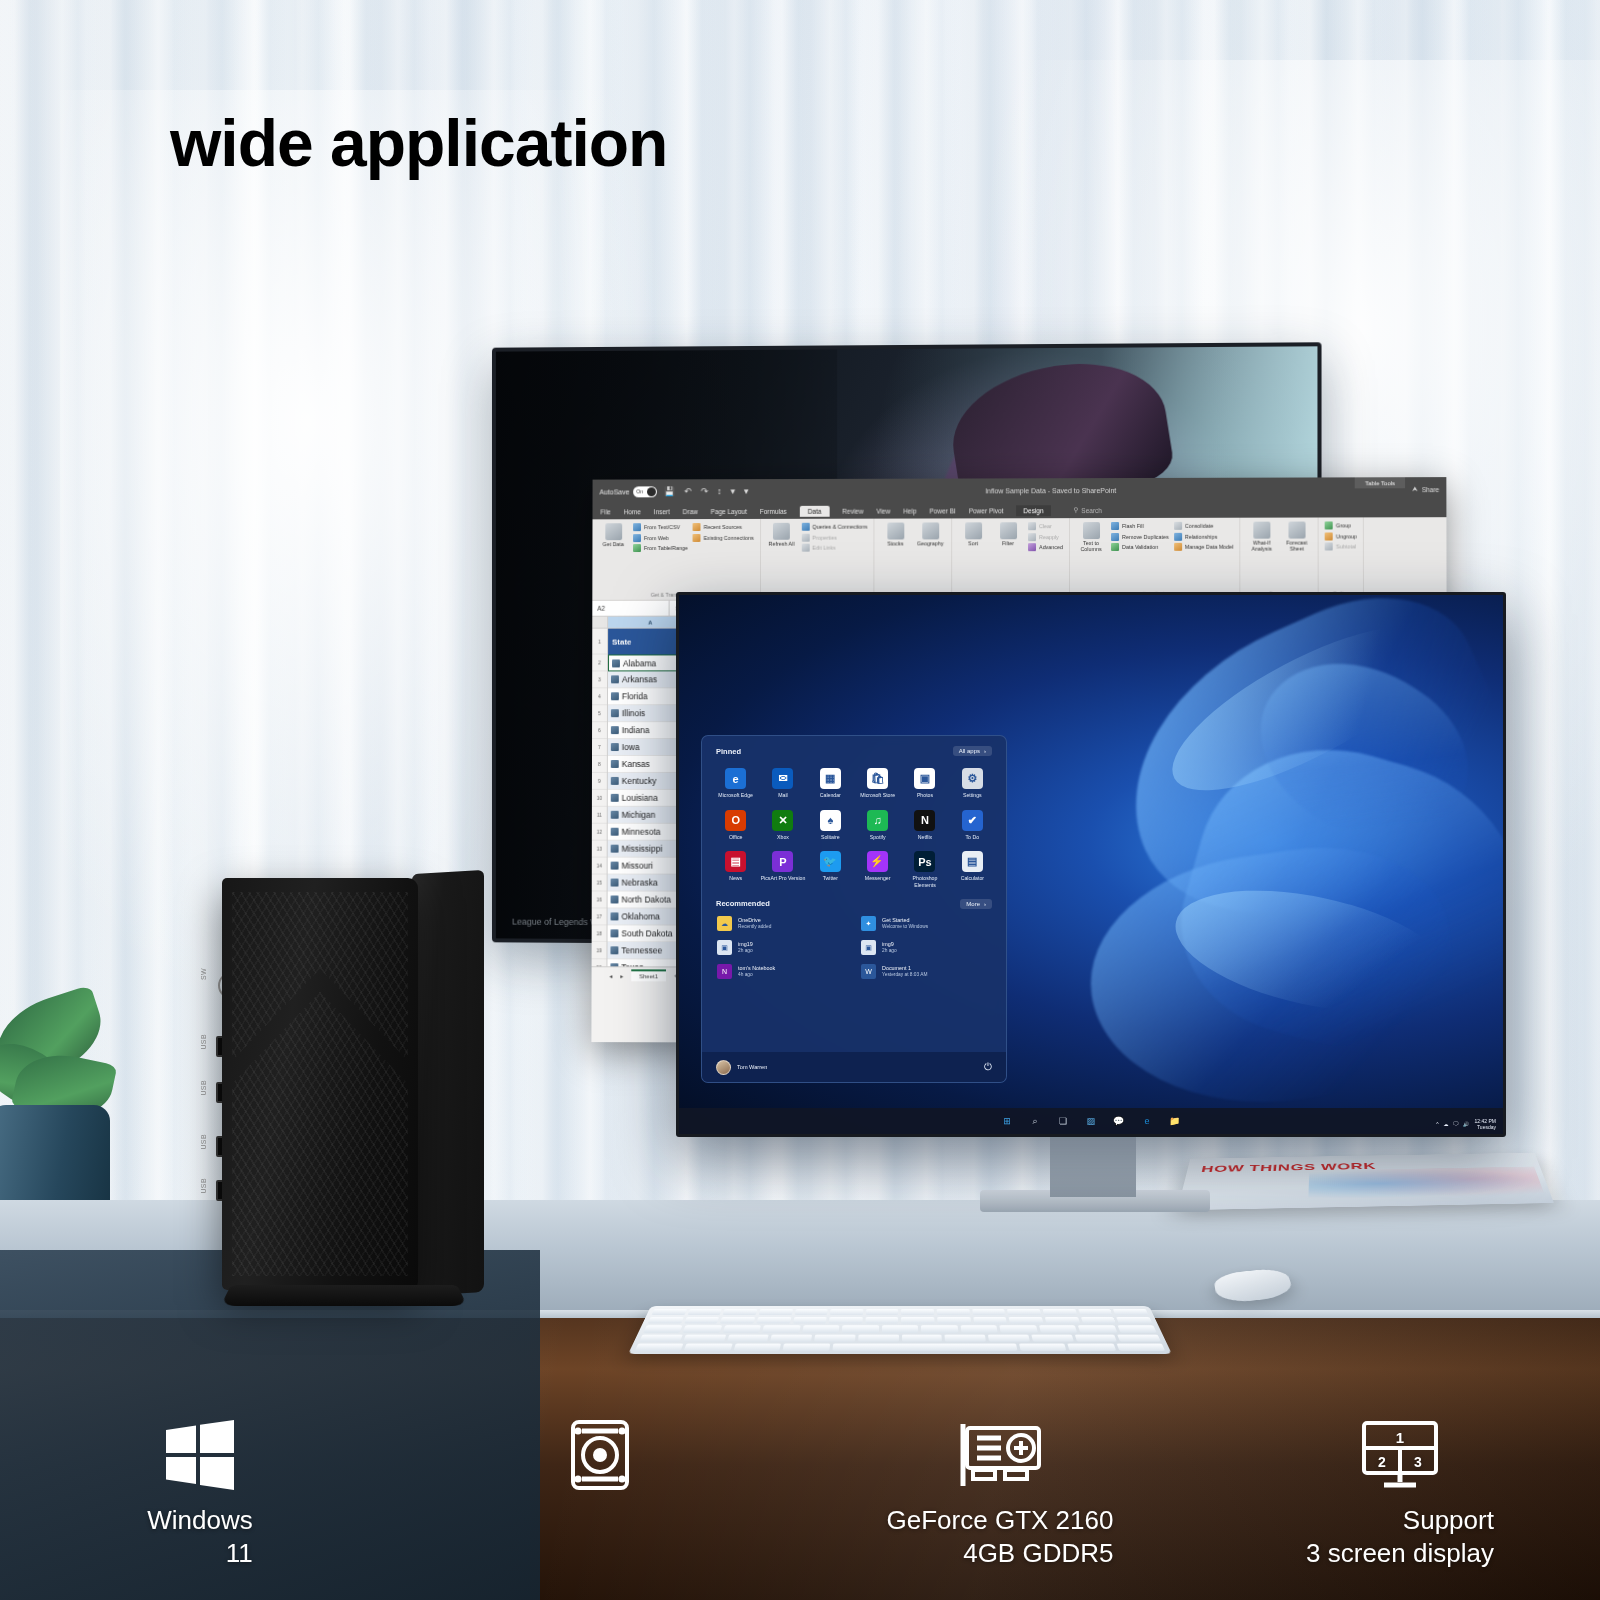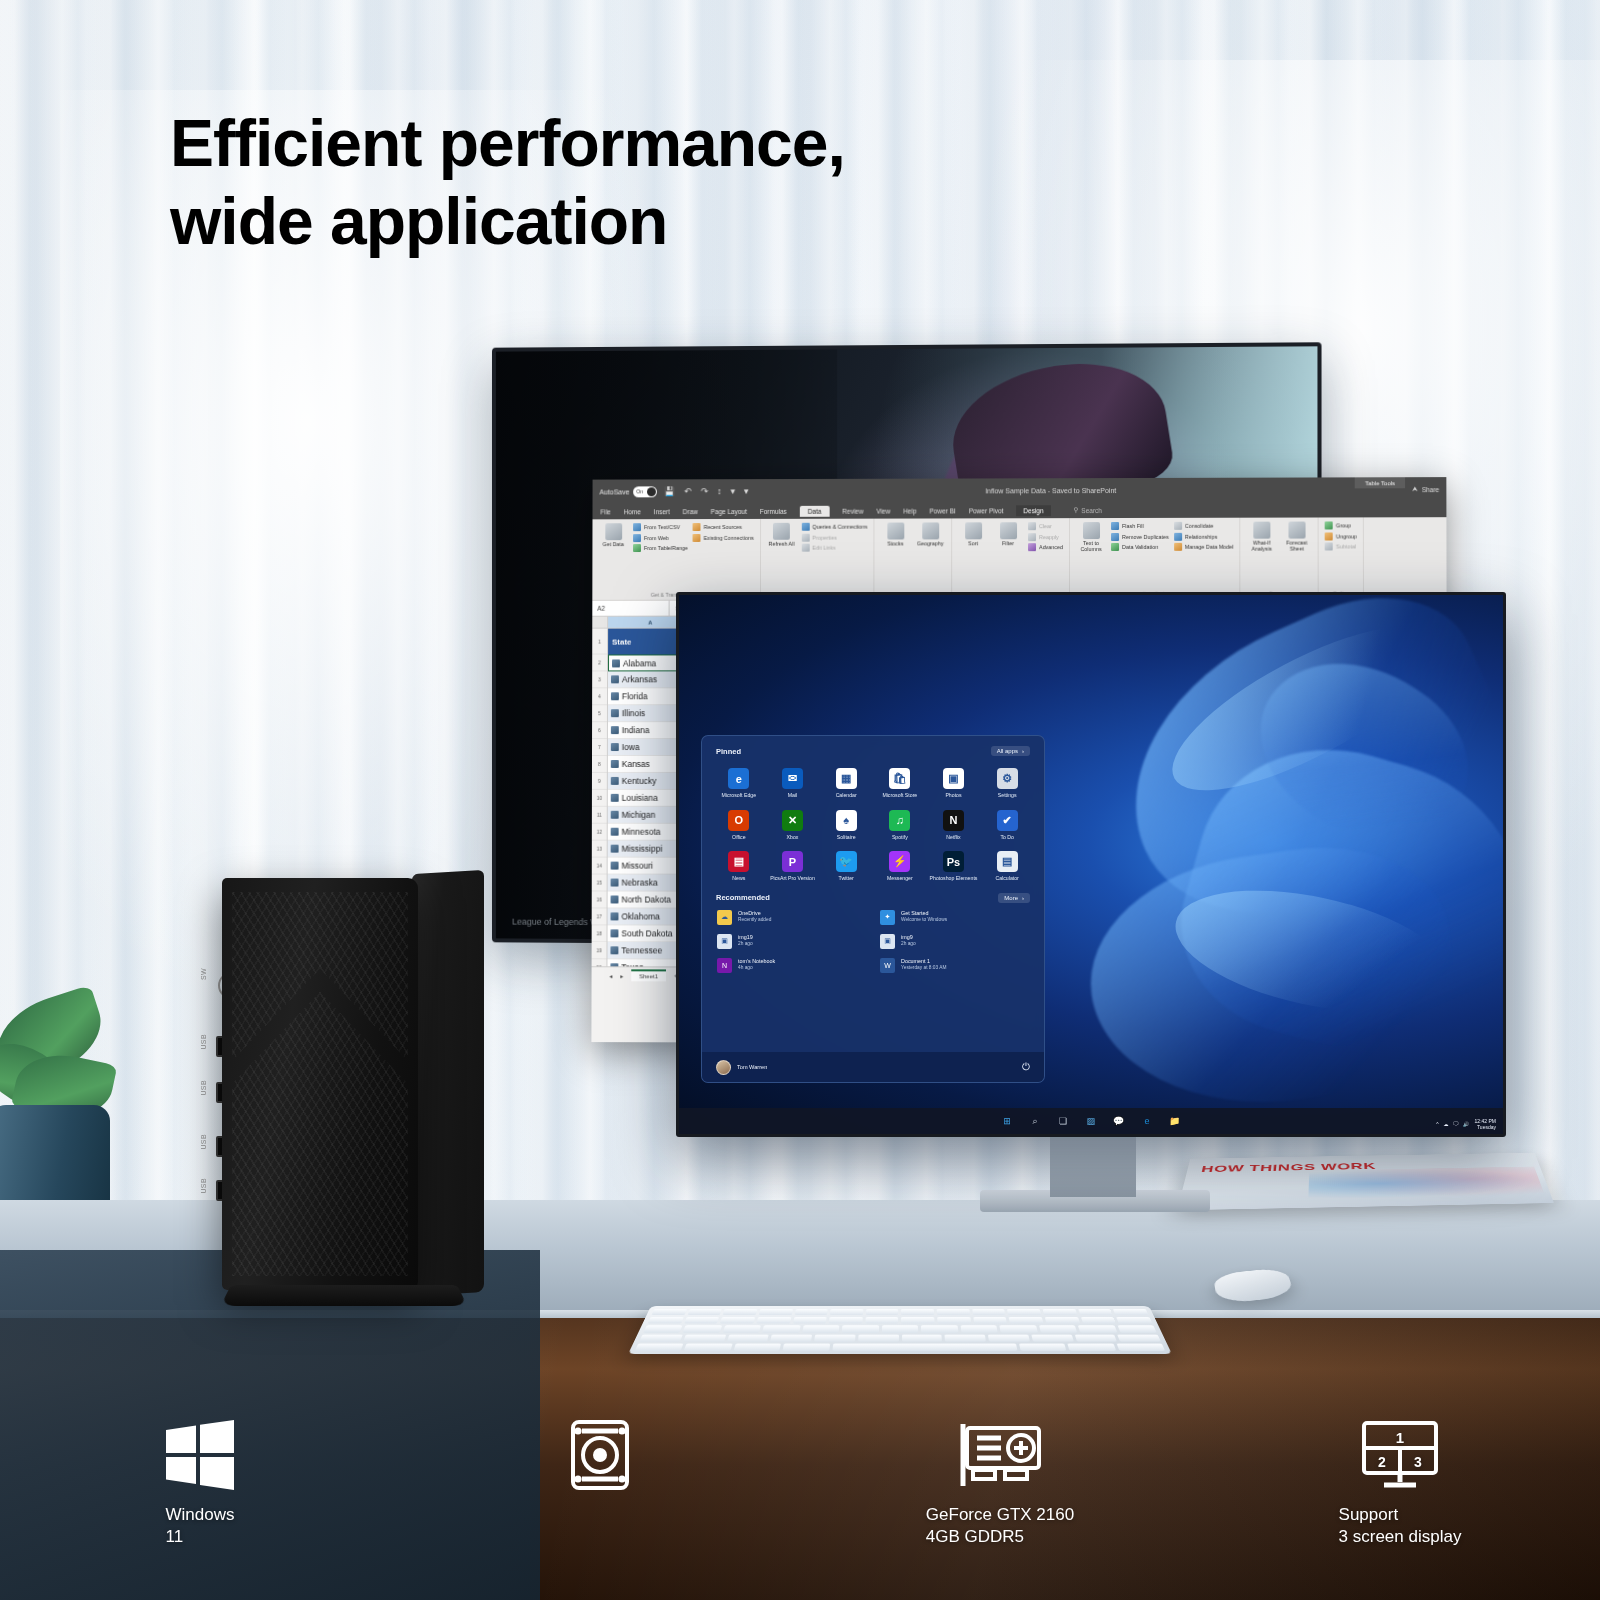--- a/index.html
+++ b/index.html
@@ -331,21 +331,21 @@
   .b4 { left:70%; top:14%; width:26%; height:30%; transform:rotate(34deg); border-radius:56% 44% 52% 48%; opacity:.6;}
   .ribbonfold {
     position:absolute; background:linear-gradient(130deg, rgba(160,215,255,.55), rgba(25,75,175,0) 70%);
     border-radius:50%;
   }
   .rf1 { left:58%; top:12%; width:36%; height:18%; transform:rotate(-28deg);}
   .rf2 { left:60%; top:56%; width:34%; height:20%; transform:rotate(12deg);}
 
   
   .startmenu {
-    position:absolute; left:22px; top:140px; width:344px; height:348px;
+    position:absolute; left:22px; top:140px; width:306px; height:348px;
     background:rgba(24,50,105,.93);
     border:1px solid rgba(120,160,220,.28);
     border-radius:7px;
     backdrop-filter:blur(6px);
     color:#eef3fb;
     overflow:hidden;
     font-size:6px;
   }
   .sm-top { padding:10px 14px 4px; display:flex; justify-content:space-between; align-items:center;}
   .sm-pinned { font-size:7.5px; font-weight:600; }
@@ -533,21 +533,21 @@
     position:absolute; left:0; top:1400px; width:1600px; height:200px;
     display:flex; z-index:60;
   }
   .feature {
     flex:1; display:flex; flex-direction:column;
     align-items:center; justify-content:flex-start;
     padding-top:18px; gap:12px; color:#fff;
     text-shadow:0 1px 4px rgba(0,0,0,.45);
   }
   .f-icon { height:74px; display:flex; align-items:center; justify-content:center; }
-  .f-label { text-align:left; font-size:17px; line-height:1.28; }
+  .f-label { text-align:right; font-size:26px; line-height:1.28; }
 </style>
 </head>
 <body>
 
 <div id="scene">
 
   <div class="bg-wall"></div>
   <div class="curtain"></div>
   <div class="curtain2"></div>
   <div class="window-glow"></div>
@@ -558,21 +558,20 @@
   <div class="leaf l2"></div>
   <div class="plant-pot"></div>
 
   <div class="desk-top"></div>
   <div class="desk-edge"></div>
   <div class="desk-front"></div>
   <div class="desk-front-sheen"></div>
   <div class="desk-left-dark"></div>
 
   <div class="headline">
-    <span class="l">Efficient performance,</span>
     <span class="l">wide application</span>
   </div>
 
   <div class="monitor-big-stand"></div>
   <div class="monitor-big">
     <div class="game-art"></div>
     <div class="game-dark-l"></div>
     <div class="game-glow-r"></div>
     <div class="game-figure"></div>
     <div class="game-blade"></div>

